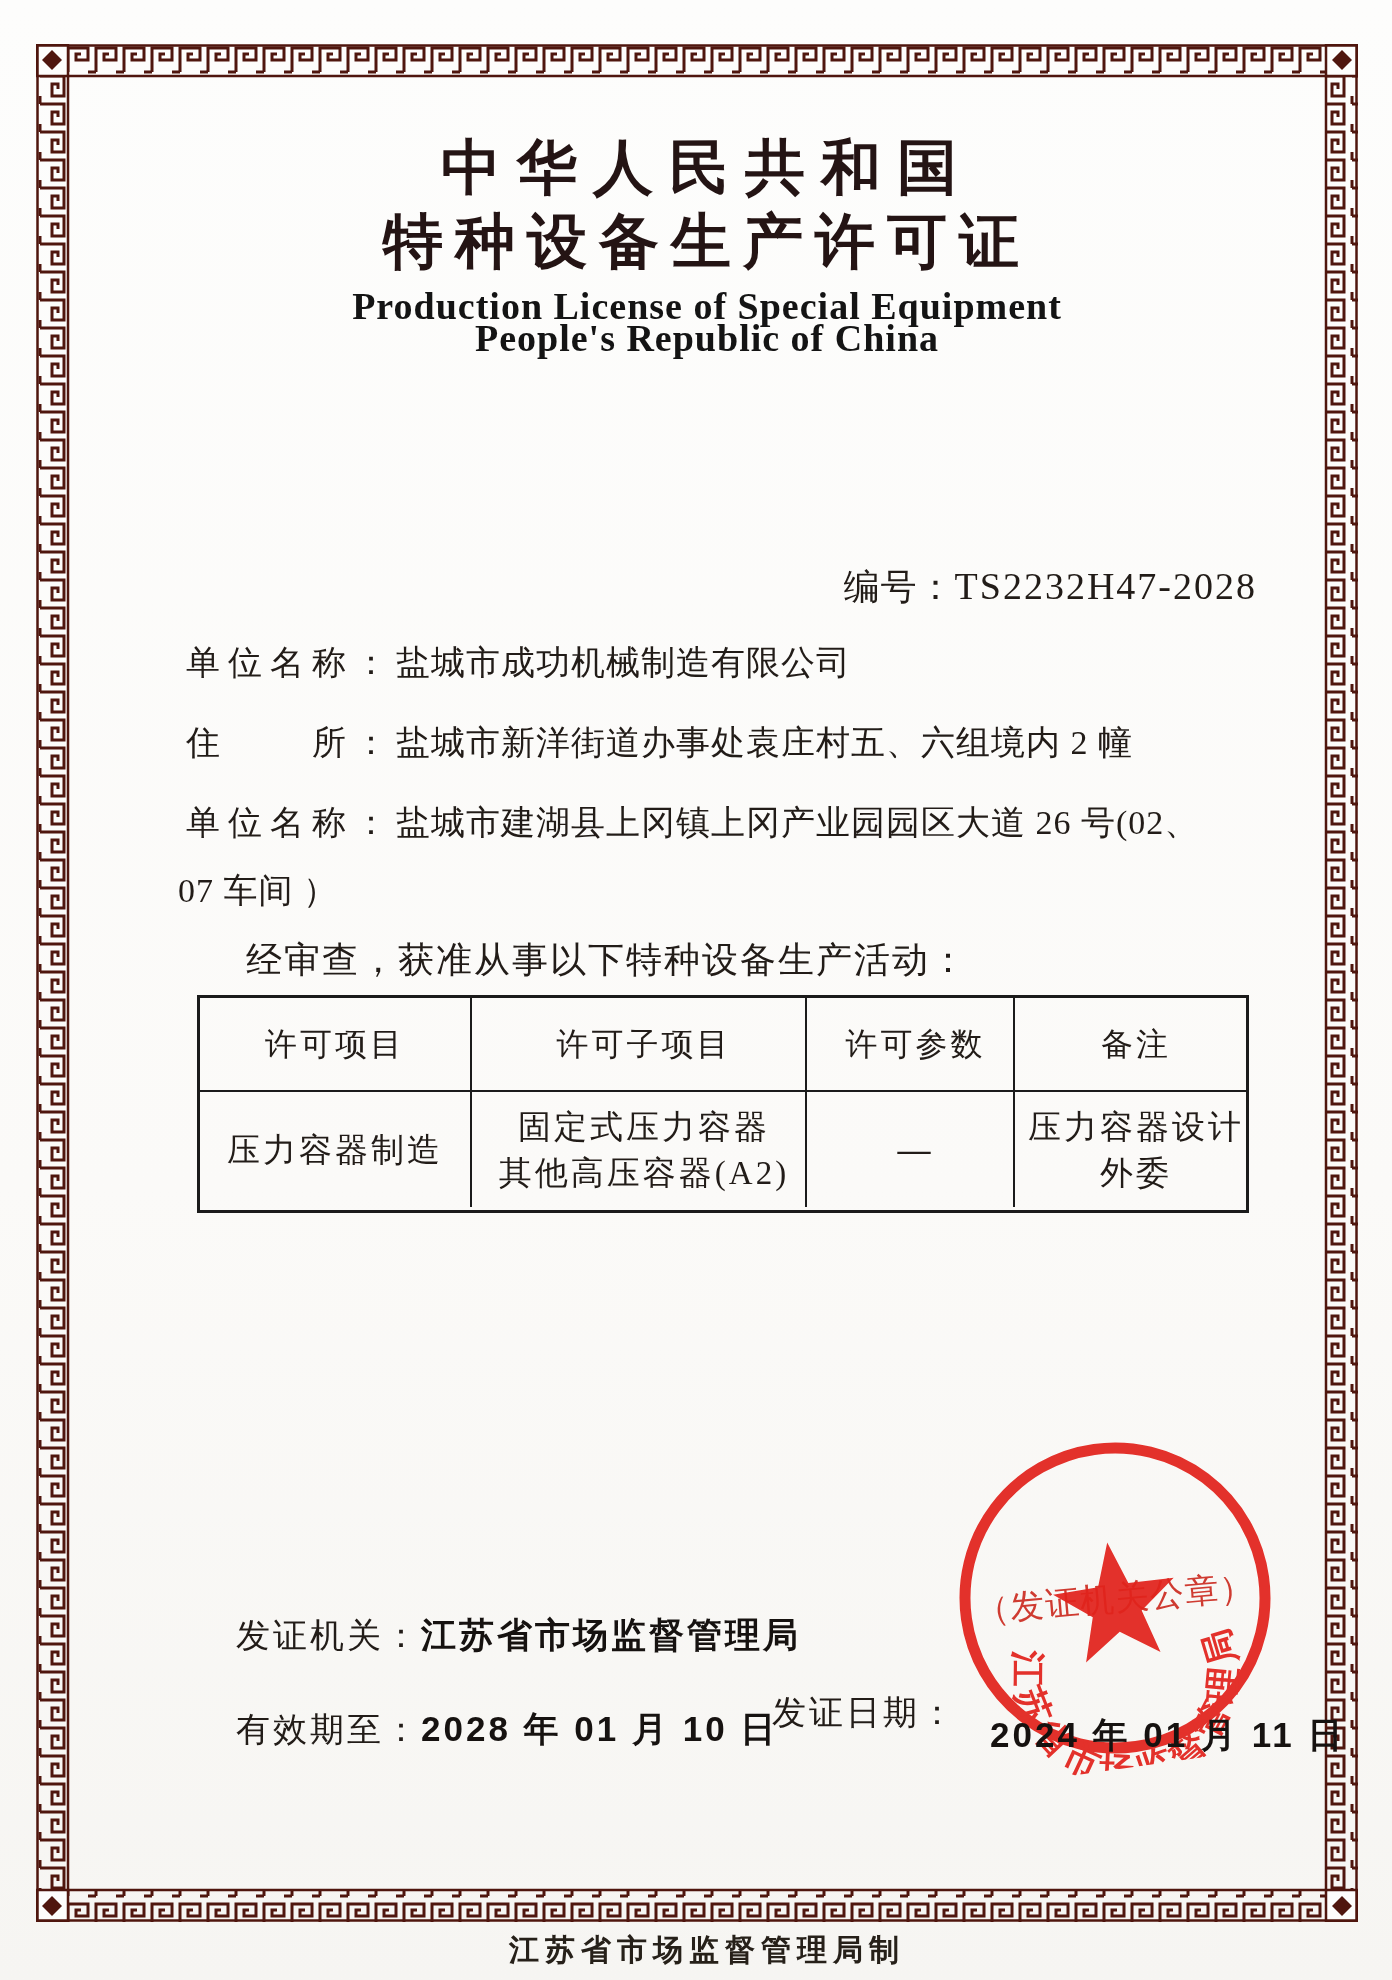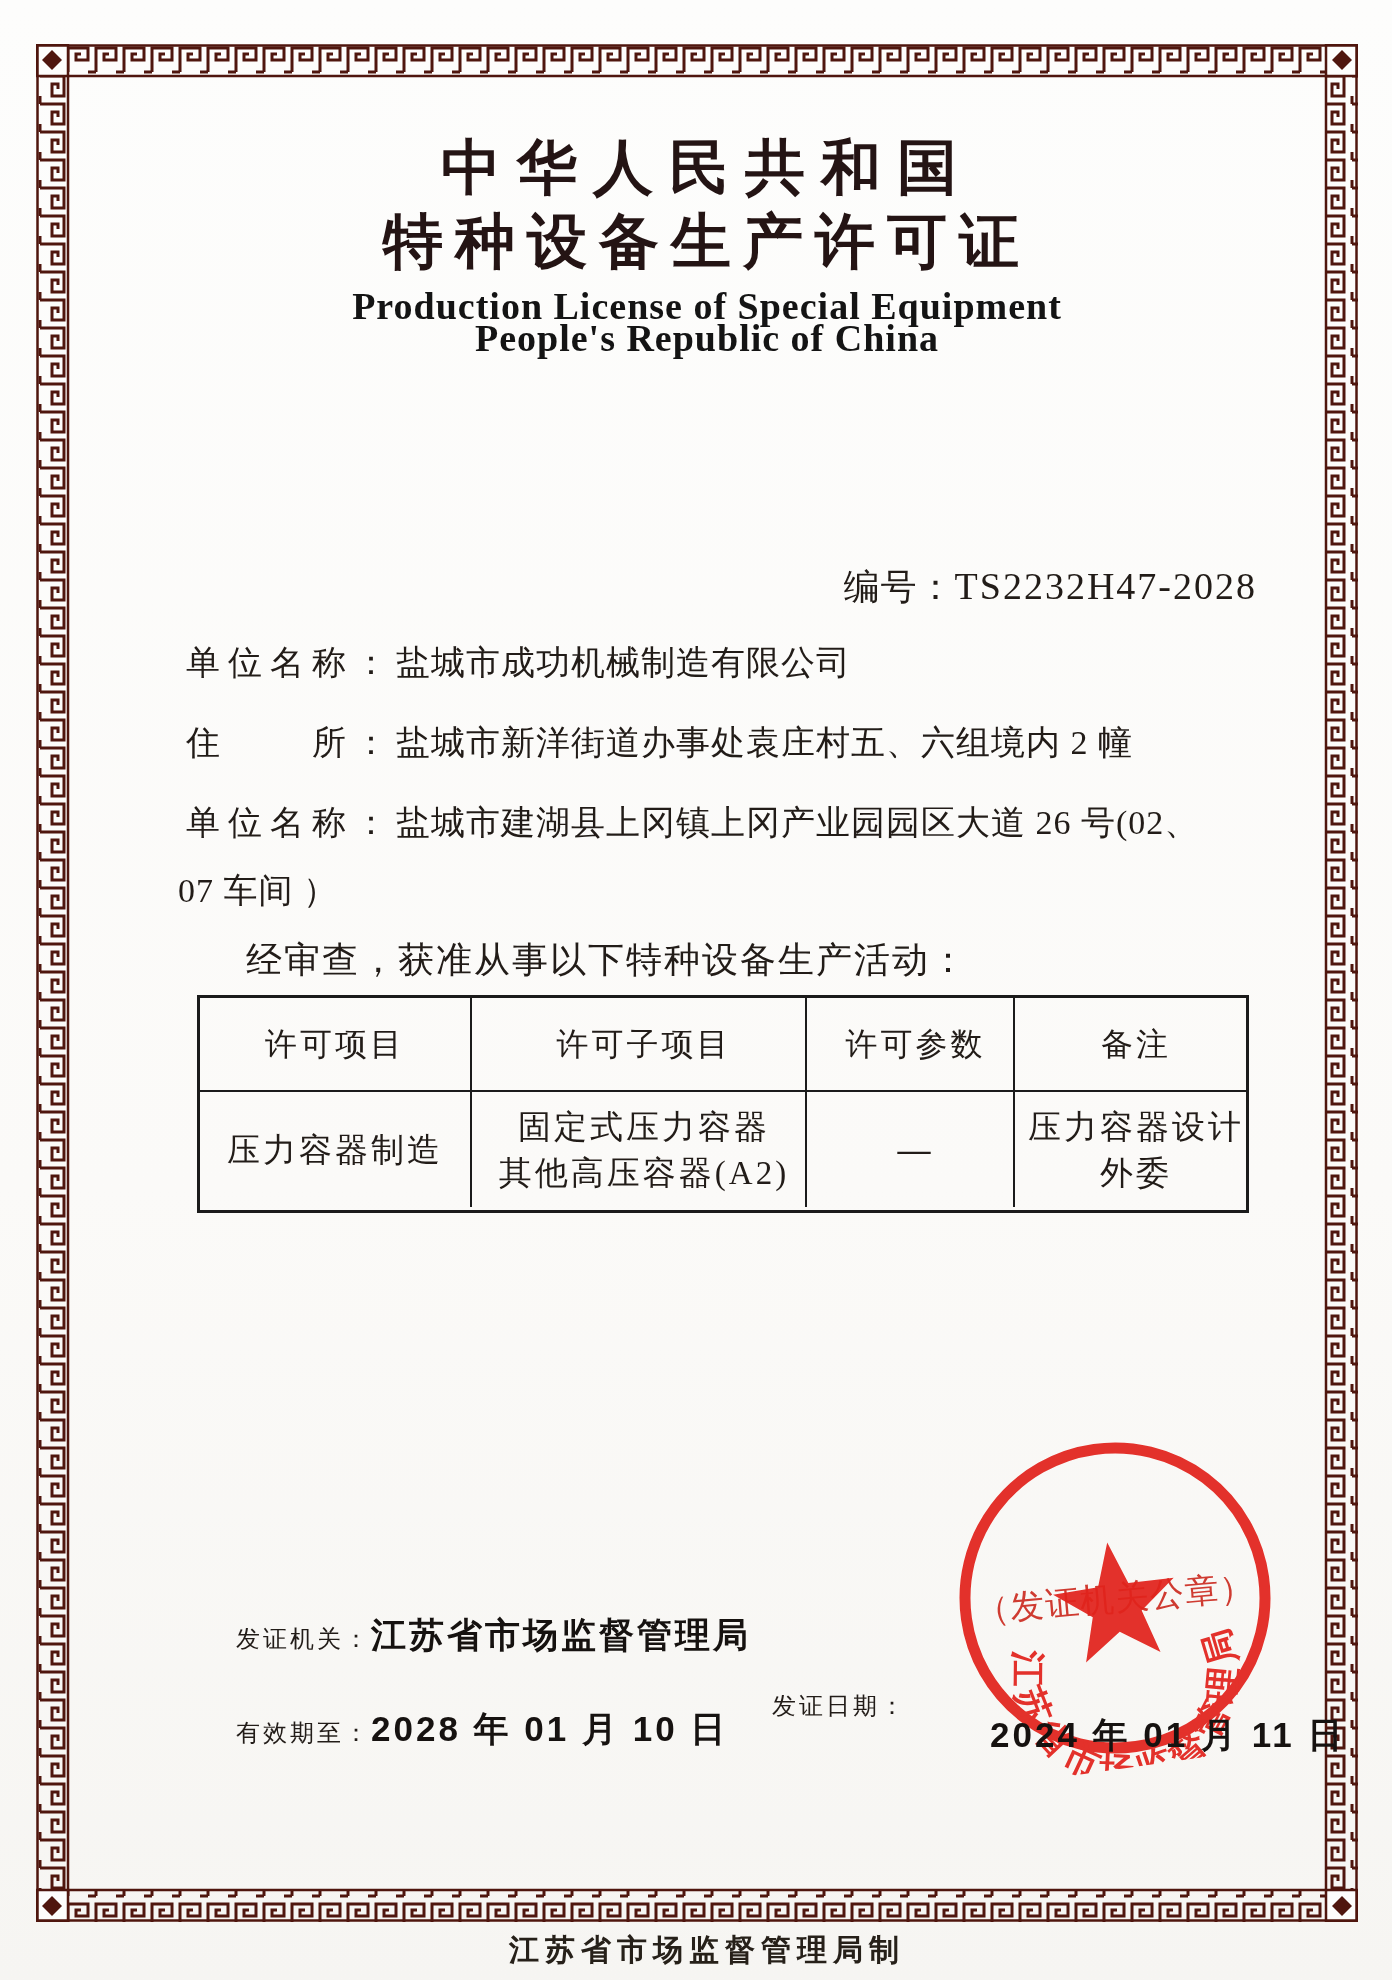--- a/index.html
+++ b/index.html
@@ -33,21 +33,21 @@
   .t-row.data{height:115px;}
   .t-cell{
     display:flex;flex-direction:column;align-items:center;justify-content:center;
     border-right:2px solid #1b1b1b;box-sizing:border-box;
     font-size:32px;letter-spacing:3px;line-height:46px;text-align:center;
   }
   .t-cell:last-child{border-right:none;}
   .c1{width:272px;} .c2{width:324px;} .c3{width:197px;} .c4{flex:1;}
   .t-row.data .t-cell{font-size:33px;}
   .dash{font-size:38px;font-weight:bold;}
-  .footer-label{font-size:24px;letter-spacing:3px;}
+  .footer-label{font-size:34px;letter-spacing:3px;}
   .footer-value-bold{
     font-family:"Liberation Sans","DejaVu Sans",sans-serif;
     font-weight:700;font-size:35px;letter-spacing:3px;color:#161210;
   }
   .stamp-wrap{left:945px;top:1428px;width:340px;height:340px;transform:rotate(-8deg);opacity:.93;}
   .stamp-paren{
     left:930px;top:1576px;width:370px;text-align:center;
     color:#cf3b31;font-size:34px;letter-spacing:1px;transform:rotate(-5deg);
     white-space:nowrap;
   }

